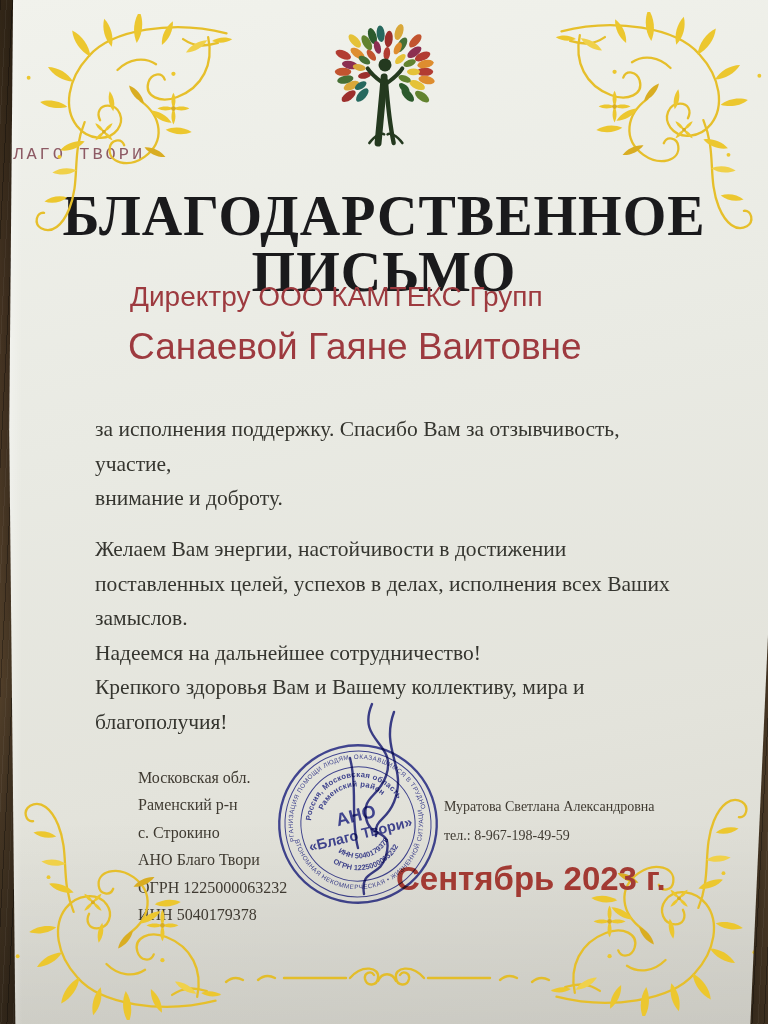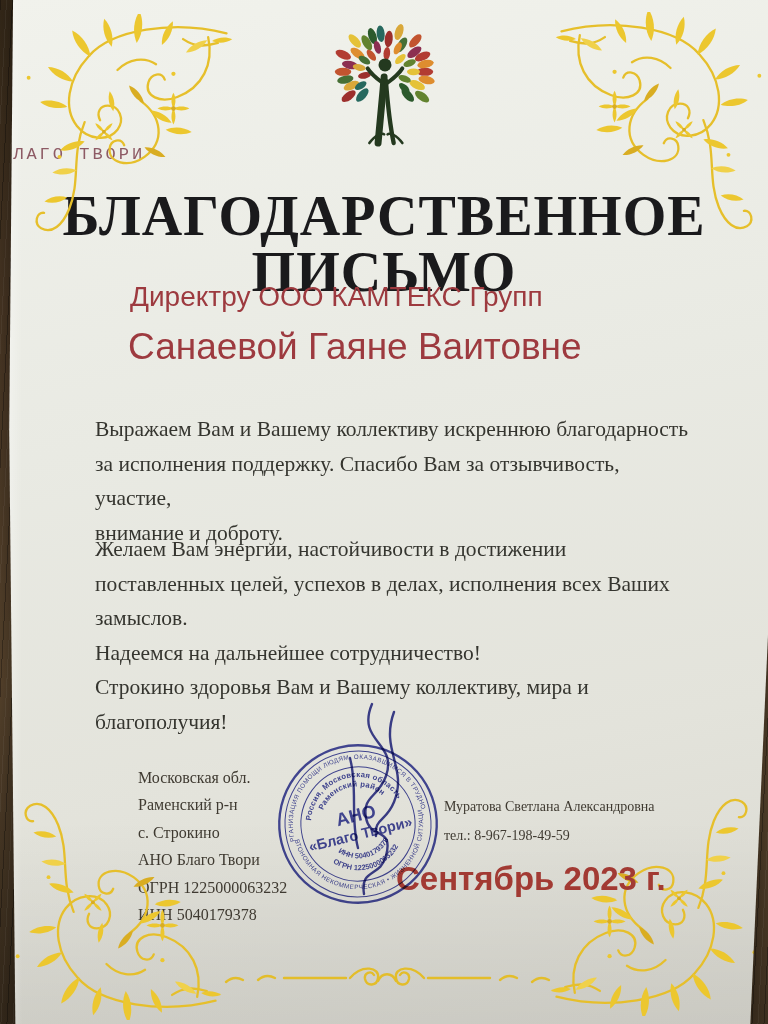--- a/index.html
+++ b/index.html
@@ -194,30 +194,29 @@
 
     <div class="abs title">
       <div>БЛАГОДАРСТВЕННОЕ</div>
       <div>ПИСЬМО</div>
     </div>
 
     <div class="abs red1">Директру ООО КАМТЕКС Групп</div>
     <div class="abs red2">Санаевой Гаяне Ваитовне</div>
 
     <div class="abs para" style="top:412px">
-      <div>Выражаем Вам и Вашему коллективу искреннюю благодарность</div>
       <div>за исполнения поддержку. Спасибо Вам за отзывчивость, участие,</div>
       <div>внимание и доброту.</div>
     </div>
     <div class="abs para" style="top:532px">
       <div>Желаем Вам энергии, настойчивости в достижении</div>
       <div>поставленных целей, успехов в делах, исполнения всех Ваших</div>
       <div>замыслов.</div>
       <div>Надеемся на дальнейшее сотрудничество!</div>
-      <div>Строкино здоровья Вам и Вашему коллективу, мира и</div>
+      <div>Крепкого здоровья Вам и Вашему коллективу, мира и</div>
       <div>благополучия!</div>
     </div>
 
     <div class="abs org">
       <div>Московская обл.</div>
       <div>Раменский р-н</div>
       <div>с. Строкино</div>
       <div>АНО Благо Твори</div>
       <div>ОГРН 1225000063232</div>
       <div>ИНН 5040179378</div>

